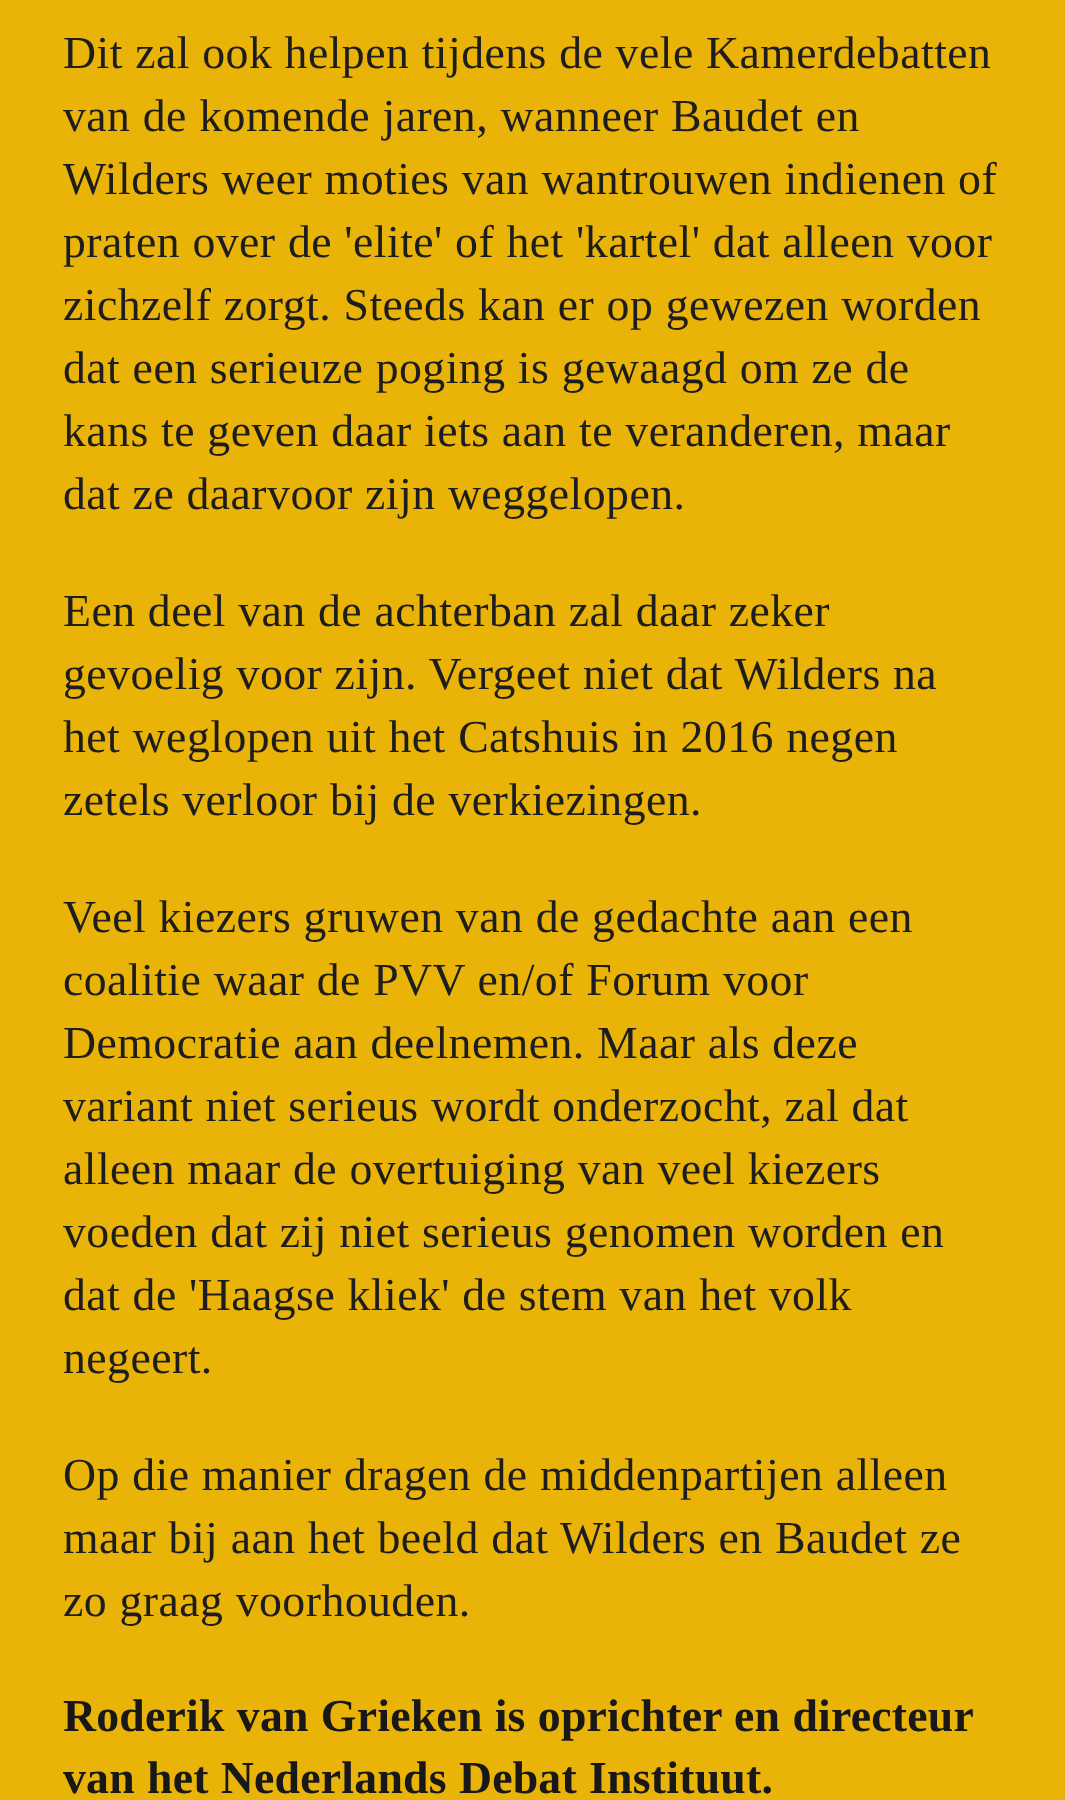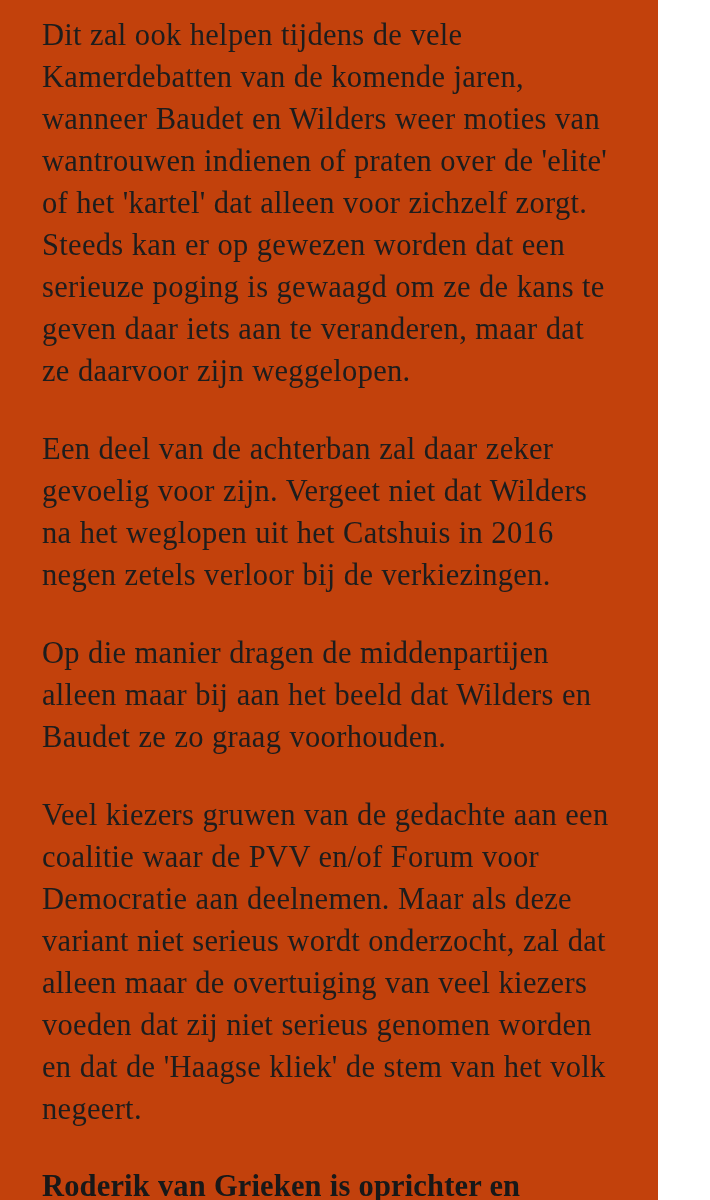--- a/index.html
+++ b/index.html
@@ -11,24 +11,24 @@
     width: 710px;
     height: 1200px;
     background: #ffffff;
     font-family: "Liberation Serif", "DejaVu Serif", serif;
     -webkit-font-smoothing: antialiased;
     overflow: hidden;
   }
 
   .article {
     box-sizing: border-box;
-    width: 658px;
+    width: 710px;
     height: 1200px;
     padding: 0 44px 0 42px;
-    background: #c2410c;
+    background: #eab308;
   }
 
   .article-body {
     padding-top: 14px;
   }
 
   p.para {
     margin: 0 0 36px 0;
     font-size: 30.5px;
     line-height: 42px;
@@ -54,20 +54,20 @@
 </head>
 <body>
 
 <div class="article">
   <div class="article-body">
 
     <p class="para">Dit zal ook helpen tijdens de vele Kamerdebatten van de komende jaren, wanneer Baudet en Wilders weer moties van wantrouwen indienen of praten over de 'elite' of het 'kartel' dat alleen voor zichzelf zorgt. Steeds kan er op gewezen worden dat een serieuze poging is gewaagd om ze de kans te geven daar iets aan te veranderen, maar dat ze daarvoor zijn weggelopen.</p>
 
     <p class="para">Een deel van de achterban zal daar zeker gevoelig voor zijn. Vergeet niet dat Wilders na het weglopen uit het Catshuis in 2016 negen zetels verloor bij de verkiezingen.</p>
 
+    <p class="para">Veel kiezers gruwen van de gedachte aan een coalitie waar de PVV en/of Forum voor Democratie aan deelnemen. Maar als deze variant niet serieus wordt onderzocht, zal dat alleen maar de overtuiging van veel kiezers voeden dat zij niet serieus genomen worden en dat de 'Haagse kliek' de stem van het volk negeert.</p>
+
     <p class="para">Op die manier dragen de middenpartijen alleen maar bij aan het beeld dat Wilders en Baudet ze zo graag voorhouden.</p>
-
-    <p class="para">Veel kiezers gruwen van de gedachte aan een coalitie waar de PVV en/of Forum voor Democratie aan deelnemen. Maar als deze variant niet serieus wordt onderzocht, zal dat alleen maar de overtuiging van veel kiezers voeden dat zij niet serieus genomen worden en dat de 'Haagse kliek' de stem van het volk negeert.</p>
 
     <p class="para credit">Roderik van Grieken is oprichter en directeur van het Nederlands Debat Instituut.</p>
 
   </div>
 </div>
 
 </body></html>

